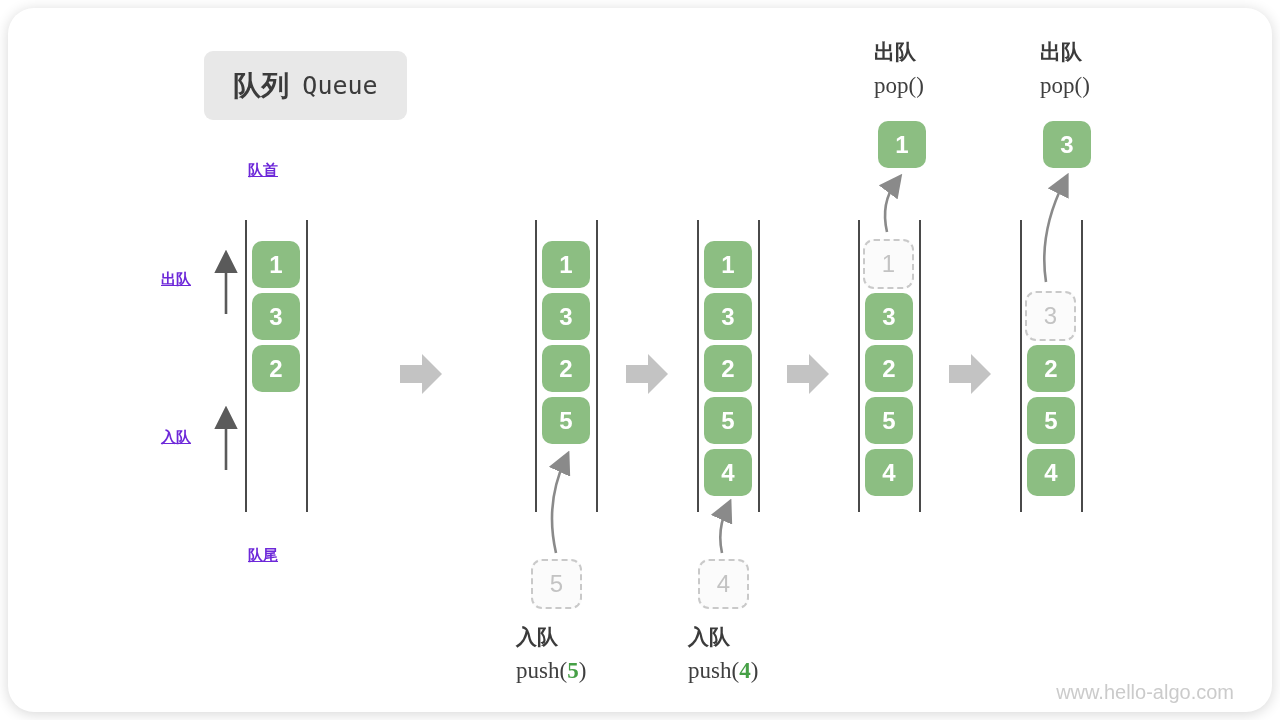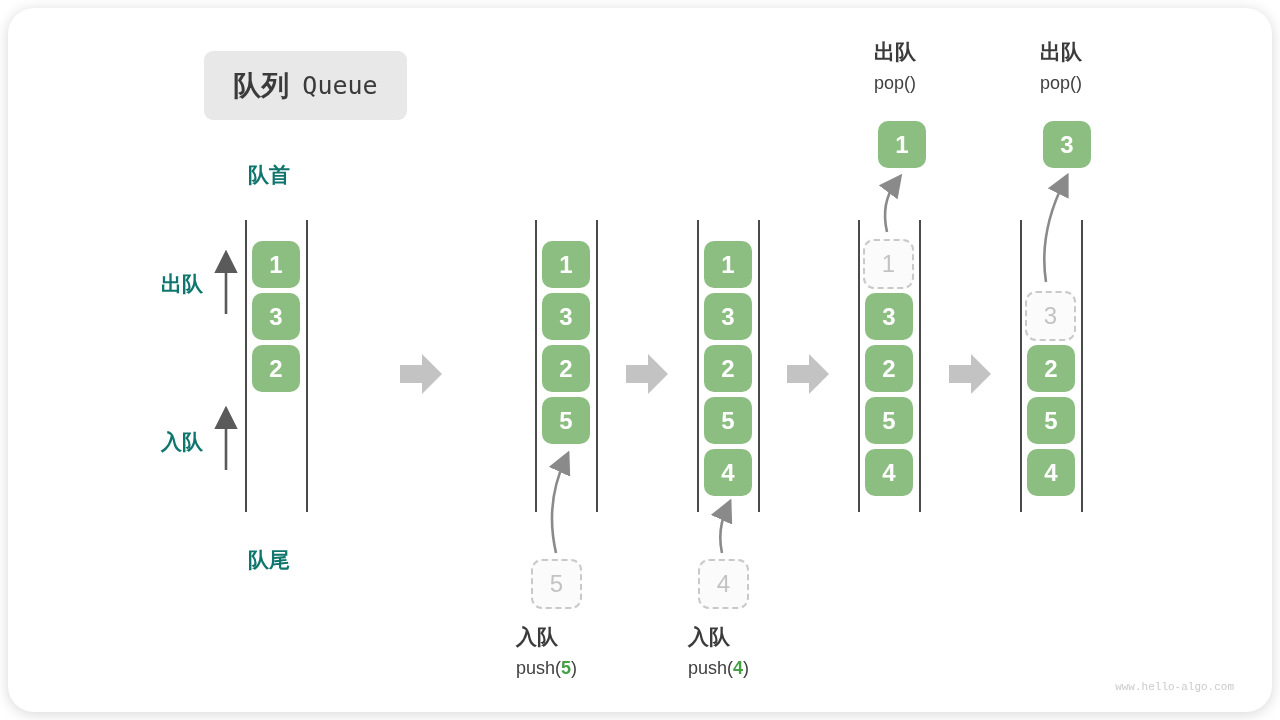--- a/index.html
+++ b/index.html
@@ -11,44 +11,44 @@
     box-shadow:0 2px 14px rgba(0,0,0,0.16);
   }
   .title-box {
     position:absolute; left:168px; top:43px; width:203px; height:69px;
     background:#E8E8E8; border-radius:9px;
     display:flex; align-items:center; justify-content:center; gap:13px;margin-left:28px;
   }
   .title-zh { font-weight:bold; font-size:28px; color:#3B3B3B; }
   .title-en { font-family:"DejaVu Sans Mono", monospace; font-size:25px; color:#3B3B3B; }
 
-  .cjk-label { position:absolute; font-weight:bold; font-size:21px; color:#0f766e; white-space:nowrap; }
+  .cjk-label { position:absolute; font-weight:bold; font-size:15px; color:#6d28d9; white-space:nowrap;text-decoration:underline; }
 
   .qline { position:absolute; width:1.6px; top:212px; height:292px; background:#4A4A4A; }
 
   .item {
     position:absolute; width:48px; height:47px; border-radius:10px;
     background:#8CBE82; color:#ffffff;
     display:flex; align-items:center; justify-content:center;
     font-weight:bold; font-size:24px;
   }
   .ghost {
     position:absolute; width:51px; height:50px; border-radius:11px;
     border:2.2px dashed #C9C9C9; background:#FBFBFB; color:#C3C3C3;
     display:flex; align-items:center; justify-content:center;
     font-size:24px; font-weight:normal;
   }
   .op-label { position:absolute; white-space:nowrap; }
   .op-label .zh { font-weight:bold; font-size:21px; color:#3B3B3B; display:block; margin-bottom:7px; }
-  .op-label .code { font-family:Liberation Sans, sans-serif; font-size:18px; color:#3F3F3F; display:block; }
+  .op-label .code { font-family:Liberation Serif, serif; font-size:23px; color:#3F3F3F; display:block; }
   .op-label .code .arg { color:#46A046; font-weight:bold; }
 
   .watermark {
     position:absolute; right:38px; top:673px;
-    font-family:Liberation Mono, monospace; font-size:11px; color:#CBCBCB;
+    font-family:Liberation Sans, sans-serif; font-size:20px; color:#CBCBCB;
   }
   svg.overlay { position:absolute; left:0; top:0; width:1280px; height:720px; pointer-events:none; }
 </style>
 </head>
 <body>
 
 <div id="stage">
   <div class="card">
 
     <div class="title-box">

